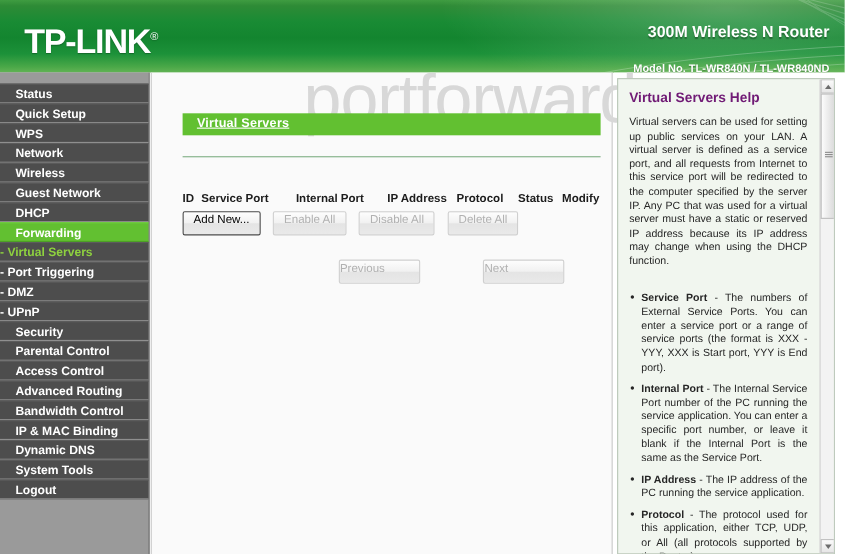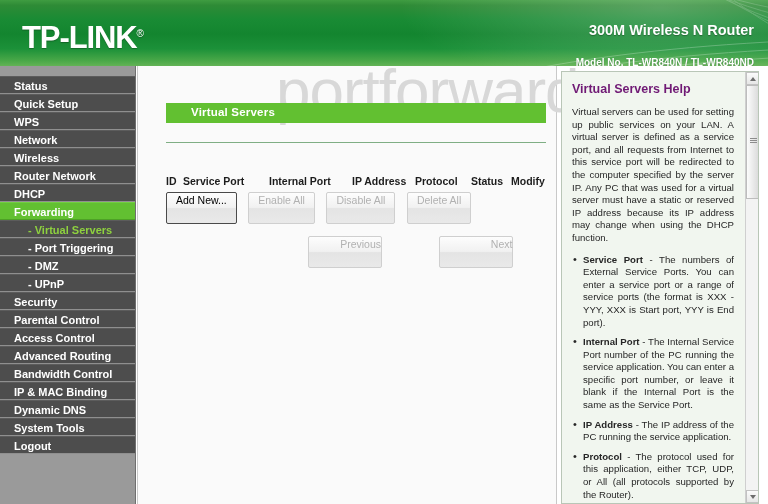--- a/index.html
+++ b/index.html
@@ -88,21 +88,21 @@
     overflow: hidden;
   }
   .sb-item.active {
     background: #62c031;
     color: #ffffff;
     border-top: 1px solid #72cf41;
     border-bottom: 1px solid #4da125;
   }
   .sb-sub {
     height: 18px; line-height: 18px;
-    padding-left: 28px;
+    padding-left: 0;
     background: #4d4d4d;
     color: #ffffff;
     font-size: 11px;
     font-weight: bold;
     border-bottom: 1px solid #8f8f8f;
     border-top: 1px solid #5c5c5c;
     white-space: nowrap;
   }
   .sb-sub.cur { color: #8ed13f; }
 
@@ -115,23 +115,24 @@
     border-right: 1px solid #c9c9c9;
     overflow: hidden;
   }
   .title-bar {
     position: absolute; left: 28px; top: 37px;
     width: 380px; height: 20px;
     background: #62c031;
     z-index: 7;
   }
   .title-bar span {
-    position: absolute; left: 25px; top: 3px;
+    position: absolute; left: 13px; top: 3px;
     color: #ffffff; font-size: 11.5px; font-weight: bold;
     letter-spacing: .2px;
+    text-decoration: underline;
   }
   .tbl-rule {
     position: absolute; left: 28px; top: 76px;
     width: 380px; height: 1px;
     background: #7fae84;
     z-index: 7;
   }
   .tbl-head {
     position: absolute; left: 28px; top: 85px;
     width: 392px; height: 16px;
@@ -148,30 +149,30 @@
   .th-protocol  { left: 249px; }
   .th-status    { left: 305px; }
   .th-modify    { left: 345px; }
 
   .btn-row {
     position: absolute; left: 28px; top: 126px;
     z-index: 7;
   }
   .btn {
     display: inline-block;
-    height: 32px; line-height: 15px;
+    height: 22px; line-height: 15px;
     padding: 0 9px;
     margin-right: 7px;
     font-size: 10.5px;
     font-family: "Liberation Sans", sans-serif;
     background: linear-gradient(180deg, #fdfdfd 0%, #f1f1f1 48%, #e4e4e4 52%, #e9e9e9 100%);
     border: 1px solid #9b9b9b;
     border-radius: 2px;
     color: #1b1b1b;
-    text-align: right;
+    text-align: left;
     vertical-align: middle;
   }
   .btn.primary { border: 1px solid #4a4a4a; color: #000000; }
   .btn.disabled { color: #b1b1b1; border: 1px solid #cfcfcf; }
 
   .pager {
     position: absolute; left: 126px; top: 170px;
     z-index: 7;
   }
   .pager .btn { width: 74px; padding: 0; margin-right: 9px; margin-left: 44px; }
@@ -191,21 +192,21 @@
     padding: 10px 12px 0 10px;
   }
   .help-title {
     font-size: 12.5px; font-weight: bold; color: #701a75;
     margin-bottom: 10px;
   }
   .help-p {
     font-size: 9.6px; line-height: 12.6px;
     color: #262626;
     text-align: justify;
-    margin-bottom: 9px;
+    margin-bottom: 21px;
   }
   .help-list { list-style: none; margin: 0; padding: 0; }
   .help-list li {
     position: relative;
     font-size: 9.6px; line-height: 12.6px;
     color: #262626;
     text-align: justify;
     padding-left: 11px;
     margin-bottom: 7px;
   }
@@ -303,21 +304,21 @@
   <div class="watermark">portforward</div>
 
   <div class="sidebar">
     <div class="sb-top-pad"></div>
     <div id="sidebar-items">
         <div class="sb-item"><span>Status</span></div>
         <div class="sb-item"><span>Quick Setup</span></div>
         <div class="sb-item"><span>WPS</span></div>
         <div class="sb-item"><span>Network</span></div>
         <div class="sb-item"><span>Wireless</span></div>
-        <div class="sb-item"><span>Router Network</span></div>
+        <div class="sb-item"><span>Guest Network</span></div>
         <div class="sb-item"><span>DHCP</span></div>
         <div class="sb-item active"><span>Forwarding</span></div>
         <div class="sb-sub cur"><span>- Virtual Servers</span></div>
         <div class="sb-sub"><span>- Port Triggering</span></div>
         <div class="sb-sub"><span>- DMZ</span></div>
         <div class="sb-sub"><span>- UPnP</span></div>
         <div class="sb-item"><span>Security</span></div>
         <div class="sb-item"><span>Parental Control</span></div>
         <div class="sb-item"><span>Access Control</span></div>
         <div class="sb-item"><span>Advanced Routing</span></div>

